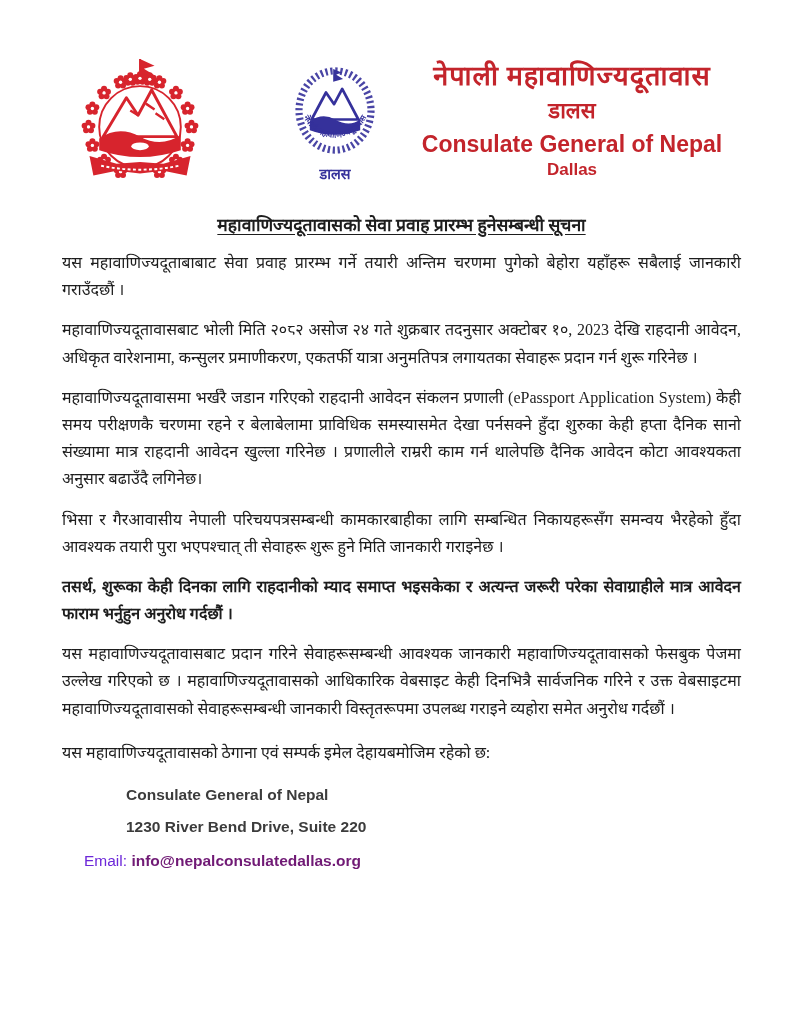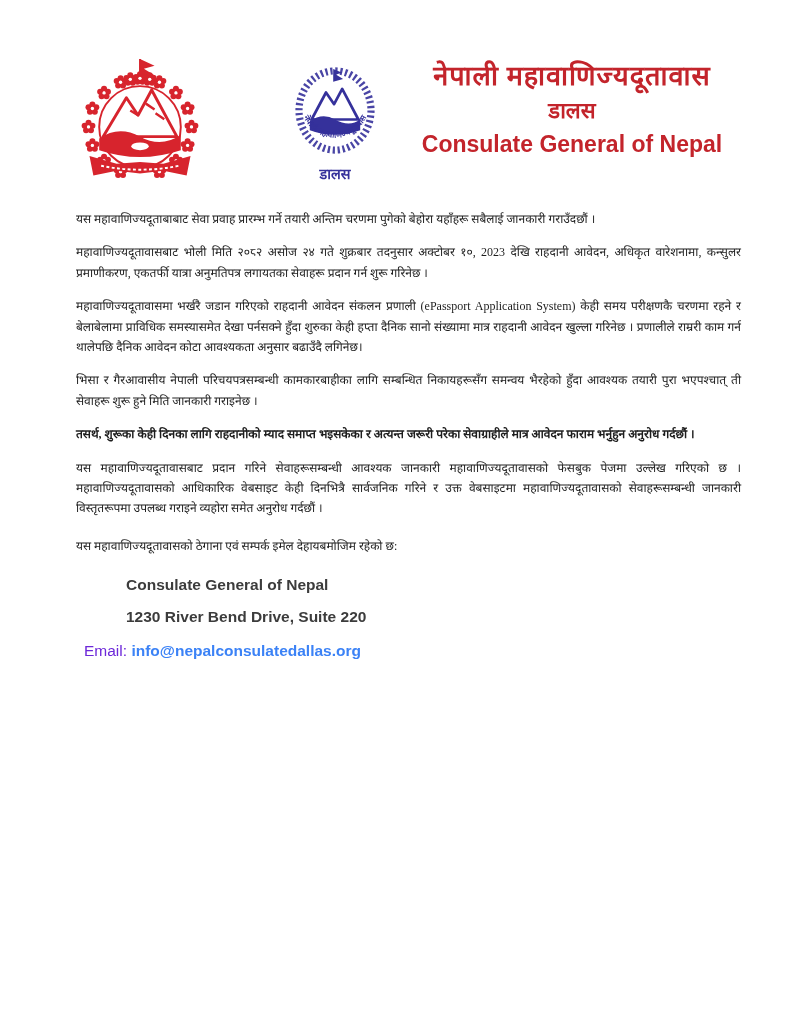--- a/index.html
+++ b/index.html
@@ -25,36 +25,36 @@
   .org-english{font-family:"Liberation Sans","DejaVu Sans",sans-serif;font-size:23px;line-height:26px;margin-top:7px;}
   .org-city-english{font-family:"Liberation Sans","DejaVu Sans",sans-serif;font-size:17px;line-height:21px;margin-top:2px;}
   
   .content{padding:0 50px 0 62px;}
   .notice-title{
     text-align:center;font-size:17.5px;font-weight:bold;
     text-decoration:underline;text-underline-offset:3px;
     margin:16px 0 6px 0;
   }
   .content p{
-    margin:13px 0 0 14px;
-    font-size:12px;line-height:1.70;
+    margin:13px 0 0 0;
+    font-size:16px;line-height:1.70;
     text-align:justify;
   }
   .content p.bold{font-weight:bold;}
   
   .contact-intro{margin-top:17px !important;}
   .contact-block{
     font-family:"Liberation Sans","DejaVu Sans",sans-serif;
     color:#3c3c3c;font-weight:bold;font-size:15.5px;
   }
   .contact-line{margin:15px 0 0 64px;line-height:17px;}
   .contact-line:first-child{margin-top:20px;}
   .email-line{margin:17px 0 0 22px;line-height:17px;}
   .email-label{font-weight:normal;color:#6d28d9;}
-  .email-value{color:#3b82f6;}
+  .email-value{color:#701a75;}
 </style>
 </head>
 <body>
 
 <div class="page">
 
   <div class="header">
 
     <svg class="emblem" viewBox="0 0 140 140" aria-hidden="true">
       <defs>
@@ -111,25 +111,27 @@
       <text font-size="9" fill="#35319b" font-weight="bold">
         <textPath href="#sealArc" startOffset="50%" text-anchor="middle">नेपाली महावाणिज्यदूतावास</textPath>
       </text>
       <text x="60" y="128" text-anchor="middle" font-size="16" font-weight="bold" fill="#35319b">डालस</text>
     </svg>
 
     <div class="header-text">
       <div class="org-nepali">नेपाली महावाणिज्यदूतावास</div>
       <div class="org-city-nepali">डालस</div>
       <div class="org-english">Consulate General of Nepal</div>
+      <div class="org-city-english">Dallas</div>
     </div>
   </div>
 
   <div class="content">
 
+    <div class="notice-title">महावाणिज्यदूतावासको सेवा प्रवाह प्रारम्भ हुनेसम्बन्धी सूचना</div>
 
     <p>यस महावाणिज्यदूताबाबाट सेवा प्रवाह प्रारम्भ गर्ने तयारी अन्तिम चरणमा पुगेको बेहोरा यहाँहरू सबैलाई जानकारी गराउँदछौं ।</p>
     <p>महावाणिज्यदूतावासबाट भोली मिति २०८२ असोज २४ गते शुक्रबार तदनुसार अक्टोबर १०, 2023 देखि राहदानी आवेदन, अधिकृत वारेशनामा, कन्सुलर प्रमाणीकरण, एकतर्फी यात्रा अनुमतिपत्र लगायतका सेवाहरू प्रदान गर्न शुरू गरिनेछ ।</p>
     <p>महावाणिज्यदूतावासमा भर्खरै जडान गरिएको राहदानी आवेदन संकलन प्रणाली (ePassport Application System) केही समय परीक्षणकै चरणमा रहने र बेलाबेलामा प्राविधिक समस्यासमेत देखा पर्नसक्ने हुँदा शुरुका केही हप्ता दैनिक सानो संख्यामा मात्र राहदानी आवेदन खुल्ला गरिनेछ । प्रणालीले राम्ररी काम गर्न थालेपछि दैनिक आवेदन कोटा आवश्यकता अनुसार बढाउँदै लगिनेछ।</p>
     <p>भिसा र गैरआवासीय नेपाली परिचयपत्रसम्बन्धी कामकारबाहीका लागि सम्बन्धित निकायहरूसँग समन्वय भैरहेको हुँदा आवश्यक तयारी पुरा भएपश्चात् ती सेवाहरू शुरू हुने मिति जानकारी गराइनेछ ।</p>
     <p class="bold">तसर्थ, शुरूका केही दिनका लागि राहदानीको म्याद समाप्त भइसकेका र अत्यन्त जरूरी परेका सेवाग्राहीले मात्र आवेदन फाराम भर्नुहुन अनुरोध गर्दछौं ।</p>
     <p>यस महावाणिज्यदूतावासबाट प्रदान गरिने सेवाहरूसम्बन्धी आवश्यक जानकारी महावाणिज्यदूतावासको फेसबुक पेजमा उल्लेख गरिएको छ ।  महावाणिज्यदूतावासको आधिकारिक वेबसाइट केही दिनभित्रै सार्वजनिक गरिने र उक्त वेबसाइटमा महावाणिज्यदूतावासको सेवाहरूसम्बन्धी जानकारी विस्तृतरूपमा उपलब्ध गराइने व्यहोरा समेत अनुरोध गर्दछौं ।</p>
 
     <p class="contact-intro">यस महावाणिज्यदूतावासको ठेगाना एवं सम्पर्क इमेल देहायबमोजिम रहेको छ:</p>
 

